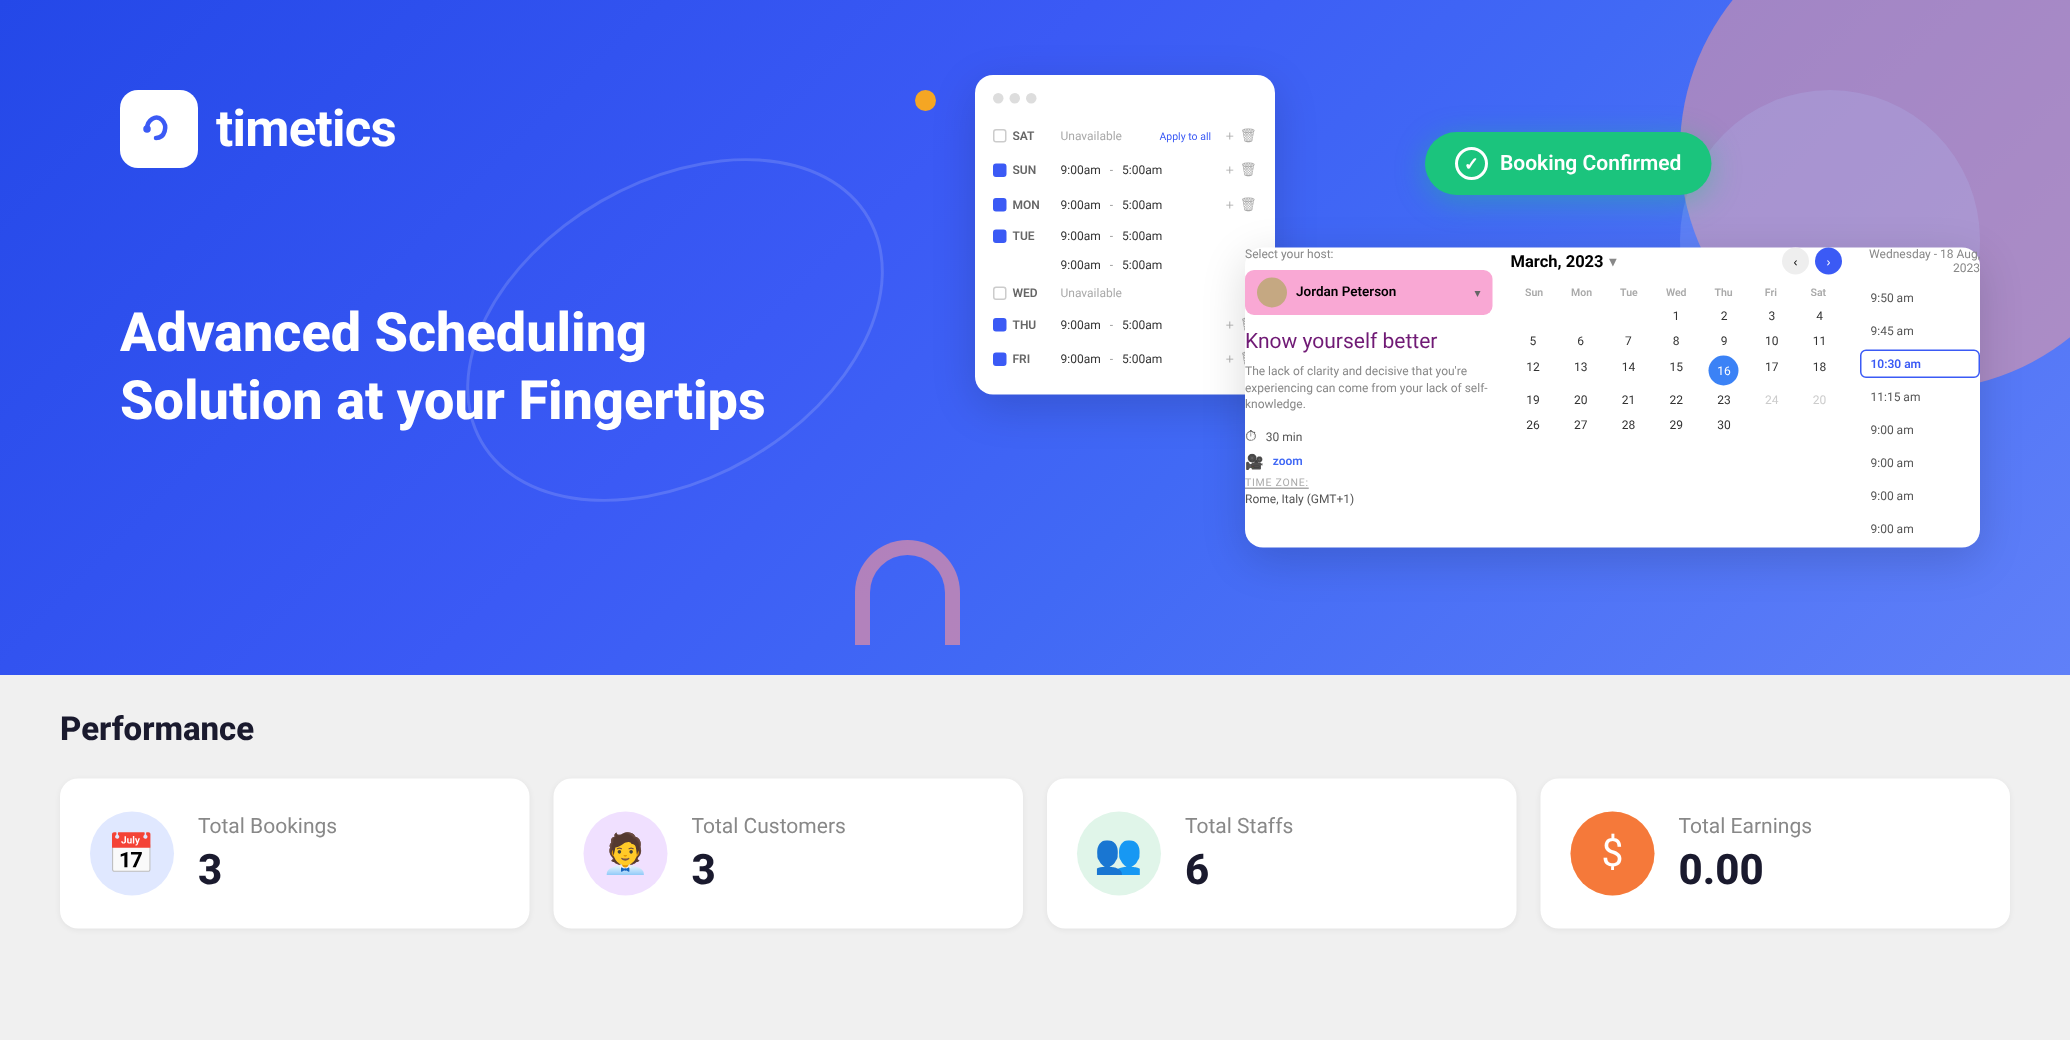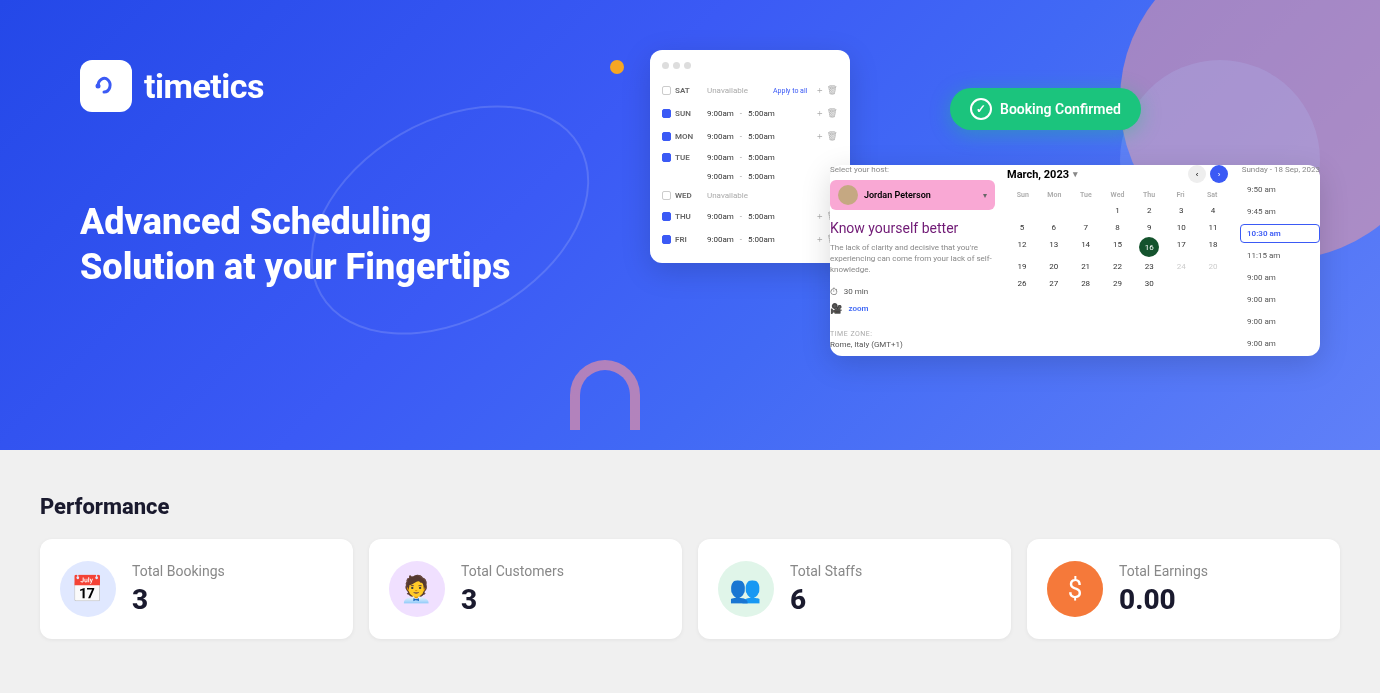--- a/index.html
+++ b/index.html
@@ -266,22 +266,23 @@
     }
     .zoom-text {
       color: #4169f5;
       font-weight: 600;
     }
     .tz-label {
       font-size: 7px;
       color: #aaa;
       text-transform: uppercase;
       letter-spacing: 0.5px;
-      margin-top: 16px;
+      margin-top: 4px;
       margin-bottom: 2px;
+      text-decoration: underline;
     }
     .tz-value {
       font-size: 8px;
       color: #555;
     }
 
     
     .booking-calendar {
       flex: 1;
     }
@@ -335,21 +336,21 @@
     }
     .cal-cell {
       text-align: center;
       font-size: 8px;
       padding: 3px 0;
       border-radius: 50%;
       color: #333;
       cursor: pointer;
     }
     .cal-cell.today {
-      background: #14532d;
+      background: #3b82f6;
       color: white;
       border-radius: 50%;
       width: 20px;
       height: 20px;
       display: flex;
       align-items: center;
       justify-content: center;
       margin: 0 auto;
     }
     .cal-cell.muted {
@@ -381,21 +382,21 @@
       border-color: #3b5af5;
       color: #3b5af5;
       font-weight: 600;
     }
 
     
     .performance {
       width: 1380px;
       height: 243px;
       background: #f0f0f0;
-      padding: 44px 40px;
+      padding: 24px 40px;
     }
     .perf-title {
       font-size: 22px;
       font-weight: 800;
       color: #1a1a2e;
       margin-bottom: 20px;
     }
     .perf-cards {
       display: grid;
       grid-template-columns: repeat(4, 1fr);
@@ -625,21 +626,21 @@
         <span class="cal-cell">27</span>
         <span class="cal-cell">28</span>
         <span class="cal-cell">29</span>
         <span class="cal-cell">30</span>
         <span class="cal-cell empty"></span>
         <span class="cal-cell empty"></span>
       </div>
     </div>
 
     <div class="booking-times">
-      <div class="times-header">Sunday - 18 Sep, 2023</div>
+      <div class="times-header">Wednesday - 18 Aug, 2023</div>
       <div class="time-slot">9:50 am</div>
       <div class="time-slot">9:45 am</div>
       <div class="time-slot selected">10:30 am</div>
       <div class="time-slot">11:15 am</div>
       <div class="time-slot">9:00 am</div>
       <div class="time-slot">9:00 am</div>
       <div class="time-slot">9:00 am</div>
       <div class="time-slot">9:00 am</div>
     </div>
   </div>

